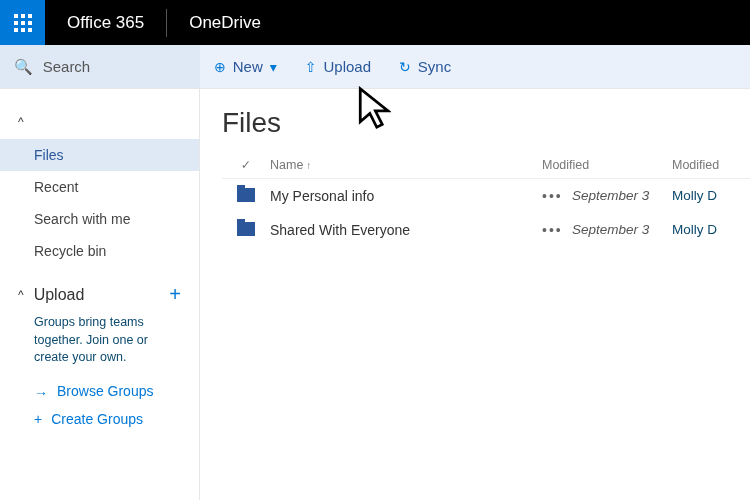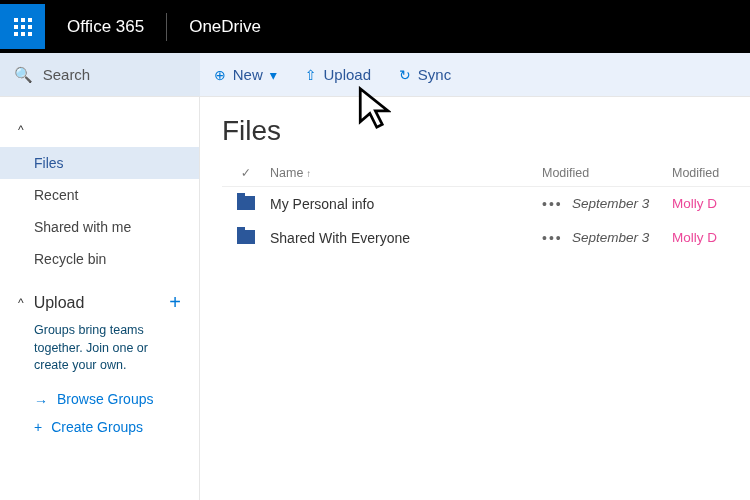--- a/index.html
+++ b/index.html
@@ -1,19 +1,19 @@
 <!DOCTYPE html>
 <html><head>
 <meta charset="utf-8">
 <style>
 * { margin: 0; padding: 0; box-sizing: border-box; font-family: "Segoe UI", Arial, sans-serif; }
 html, body { width: 750px; height: 500px; overflow: hidden; background: #fff; }
 
 
-.topbar { height: 53px; background: #000; display: flex; align-items: center; color: #fff; }
+.topbar { height: 45px; background: #000; display: flex; align-items: center; color: #fff; }
 .waffle { width: 45px; height: 45px; background: #0078d7; display: flex; align-items: center; justify-content: center; }
 .waffle-grid { display: grid; grid-template-columns: repeat(3, 4px); grid-template-rows: repeat(3, 4px); gap: 3px; }
 .waffle-grid span { width: 4px; height: 4px; background: #fff; }
 .brand { padding: 0 22px; font-size: 17px; font-weight: 400; }
 .vdiv { width: 1px; height: 28px; background: #555; }
 .appname { padding: 0 22px; font-size: 17px; font-weight: 400; }
 
 
 .actionrow { height: 44px; display: flex; border-bottom: 1px solid #e6e6e6; }
 .searchcell { width: 200px; background: #dfe9f5; display: flex; align-items: center; padding-left: 14px; font-size: 15px; color: #555; }
@@ -45,21 +45,21 @@
 .thead .col-mod { width: 130px; }
 .thead .col-by { flex: 1; }
 .sort-arrow { font-size: 10px; margin-left: 3px; }
 .trow { display: flex; font-size: 14px; color: #333; padding: 9px 0; }
 .trow .col-check { width: 48px; display: flex; justify-content: center; }
 .folder-ic { width: 18px; height: 14px; background: #2b579a; position: relative; }
 .folder-ic::before { content: ""; position: absolute; top: -3px; left: 0; width: 8px; height: 3px; background: #2b579a; }
 .trow .col-name { width: 272px; }
 .trow .col-dots { width: 30px; color: #666; letter-spacing: 2px; cursor: pointer; }
 .trow .col-mod { width: 100px; color: #555; font-size: 13.5px; font-style: italic; }
-.trow .col-by { flex: 1; color: #ec4899; font-size: 13.5px; }
+.trow .col-by { flex: 1; color: #0c4a6e; font-size: 13.5px; }
 
 
 .cursor { position: absolute; left: 357px; top: 86px; pointer-events: none; }
 .cursor svg { width: 34px; height: 44px; }
 </style>
 </head>
 <body>
 
 <div class="topbar">
   <div class="waffle">
@@ -102,21 +102,21 @@
   </div>
 </div>
 
 <div class="body">
   <div class="sidebar">
     <div class="user-row">
       <span class="chev">^</span>
     </div>
     <div class="nav-item active">Files</div>
     <div class="nav-item">Recent</div>
-    <div class="nav-item">Shared with me</div>
+    <div class="nav-item">Search with me</div>
     <div class="nav-item">Recycle bin</div>
 
     <div class="groups-header">
       <span style="display:flex;align-items:center;">
         <span class="chev">^</span>
         <span>Upload</span>
       </span>
       <span class="plus">+</span>
     </div>
     <div class="groups-desc">Groups bring teams together. Join one or create your own.</div>

